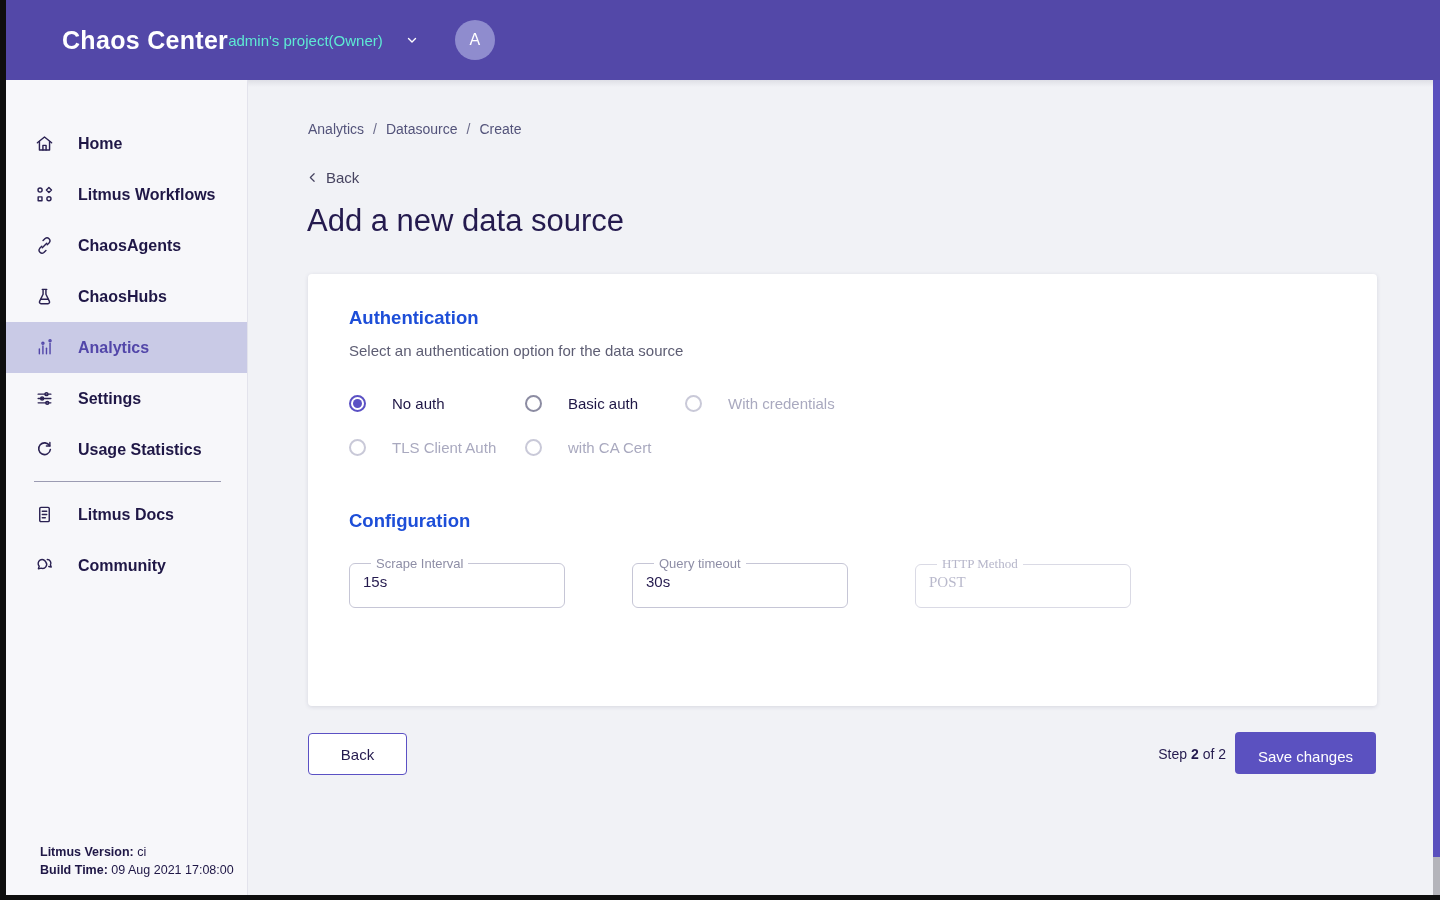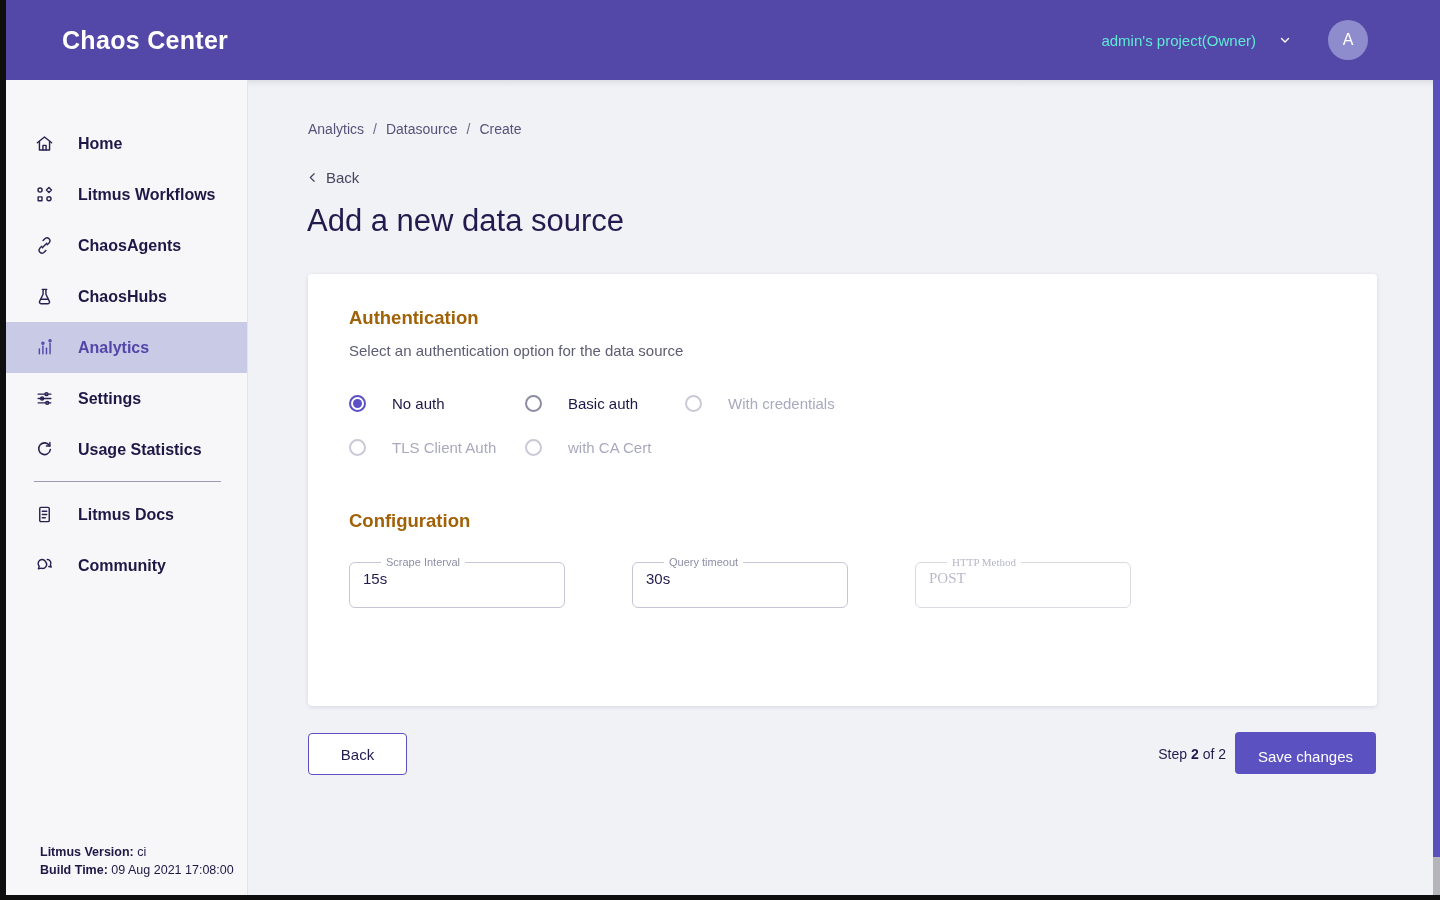--- a/index.html
+++ b/index.html
@@ -6,21 +6,21 @@
   html,body { margin:0; padding:0; background:#333; }
   body { font-family:"Liberation Sans", sans-serif; }
   .frame { position:relative; width:1440px; height:900px; background:#f1f2f6; overflow:hidden; margin:0 auto; }
 
   
   .edge-left   { position:absolute; left:0; top:0; width:6px; height:100%; background:#0e0e0e; z-index:30; }
   .edge-bottom { position:absolute; left:0; bottom:0; width:100%; height:5px; background:#0e0e0e; z-index:30; }
 
   
   .header { position:absolute; top:0; left:0; right:0; height:80px; background:#5348a8;
-            display:flex; align-items:center; justify-content:space-between;
+            display:flex; align-items:center; justify-content:flex-start;
             padding:0 72px 0 62px; z-index:10; }
   .brand { color:#ffffff; font-size:25px; font-weight:bold; letter-spacing:.3px; }
   .header-right { display:flex; align-items:center; }
   .project-selector { display:flex; align-items:center; gap:22px; color:#5eead4; font-size:15px; cursor:pointer; }
   .chevron-down svg { display:block; }
   .avatar { width:40px; height:40px; margin-left:36px; border-radius:50%; background:#8f8cce;
             color:#fff; font-size:16px; display:flex; align-items:center; justify-content:center; }
 
   
   .sidebar { position:absolute; top:80px; left:6px; width:242px; bottom:5px;
@@ -50,38 +50,38 @@
   .breadcrumb .sep { color:#6b6b8a; }
 
   .back-link { position:absolute; left:58px; top:89px; display:flex; align-items:center; gap:7px;
                font-size:15px; color:#474460; cursor:pointer; }
   .page-title { position:absolute; left:59px; top:123px; font-size:31px; font-weight:400; color:#241a4e; }
 
   
   .card { position:absolute; left:60px; top:194px; width:1069px; height:432px; background:#ffffff;
           border-radius:4px; box-shadow:0 1px 4px rgba(40,40,80,.13); }
   .card-inner { padding:33px 41px 0; }
-  .section-heading { font-size:18.5px; font-weight:bold; color:#a16207; margin:0; }
+  .section-heading { font-size:18.5px; font-weight:bold; color:#1d4ed8; margin:0; }
   .section-subtitle { font-size:15px; color:#5d5d73; margin-top:13px; }
 
   .radio-grid { display:grid; grid-template-columns:176px 160px auto; row-gap:27px; margin-top:36px; }
   .radio-option { display:flex; align-items:center; cursor:pointer; }
   .radio { width:17px; height:17px; border-radius:50%; border:2px solid #8c8ca2; position:relative; flex:none; }
   .radio.selected { border-color:#5b51c4; }
   .radio.selected::after { content:""; position:absolute; left:50%; top:50%; width:9px; height:9px;
                            margin:-4.5px 0 0 -4.5px; border-radius:50%; background:#5b51c4; }
   .radio.disabled { border-color:#c9c9d8; }
   .radio-label { margin-left:26px; font-size:15px; color:#1f1746; font-weight:500; }
   .radio-option.disabled { cursor:default; }
   .radio-option.disabled .radio-label { color:#a9a9bf; font-weight:400; }
 
   .config-section { margin-top:54px; }
   .fields-row { display:flex; gap:67px; margin-top:24px; }
   fieldset.field { width:216px; height:52px; margin:0; padding:0 13px; border:1px solid #c6c6d6; border-radius:6px; background:#fff; }
-  fieldset.field legend { font-size:11px; color:#8e8ea6; padding:0 5px; margin-left:18px; }
+  fieldset.field legend { font-size:13px; color:#8e8ea6; padding:0 5px; margin-left:8px; }
   .field-value { font-size:15px; color:#241a4e; padding-top:2px; }
   fieldset.field.muted { border-color:#dadae5;font-family:Liberation Serif, serif; }
   fieldset.field.muted legend { color:#b6b6ca; }
   fieldset.field.muted .field-value { color:#b9b9cc; }
 
   
   .back-button { position:absolute; left:60px; top:653px; width:99px; height:42px;
                  background:#ffffff; border:1px solid #5b51c4; border-radius:4px;
                  font-family:inherit; font-size:15px; color:#241a4e; cursor:pointer; }
   .step-indicator { position:absolute; right:214px; top:666px; font-size:14px; color:#241a4e; }

